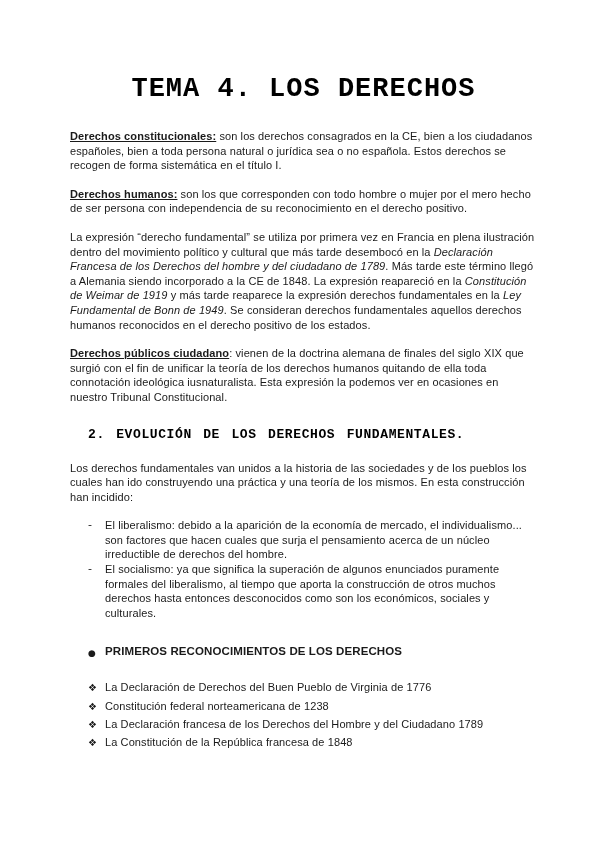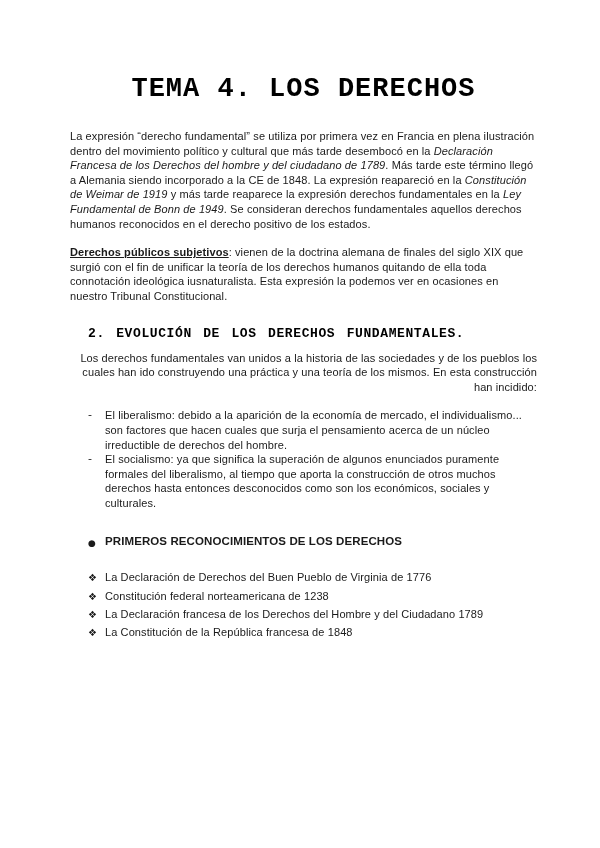--- a/index.html
+++ b/index.html
@@ -29,21 +29,21 @@
     font-family: "Liberation Mono", "DejaVu Sans Mono", monospace;
     font-weight: bold;
     font-size: 13px;
     letter-spacing: 0.6px;
     color: #000000;
     margin: 0 0 15px 18px;
   }
   .sec-heading.second {
     word-spacing: 3px;
     margin-top: 22px;
-    margin-bottom: 10px;
+    margin-bottom: 19px;
   }
   p.body {
     font-size: 11px;
     line-height: 14.6px;
     letter-spacing: 0.1px;
     margin: 0 0 14px 0;
   }
   .lead {
     font-weight: bold;
     text-decoration: underline;
@@ -70,37 +70,39 @@
     font-weight: bold;
     line-height: 14px;
     letter-spacing: 0.1px;
   }
   .bullet-heading .marker {
     flex: 0 0 17px;
     font-family: "DejaVu Sans", sans-serif;
     font-size: 9px;
     padding-top: 2px;
   }
-  .intro-gap { margin-bottom: 2px; text-align: right; }
+  .intro-gap { margin-bottom: 2px; }
 </style>
 </head>
 <body>
 
 <div class="page">
 
   <header class="doc-title">
     <div>TEMA 4. LOS DERECHOS</div>
   </header>
 
 
+  <p class="body"><span class="lead">Derechos constitucionales:</span><span> son los derechos consagrados en la CE, bien a los ciudadanos españoles, bien a toda persona natural o jurídica sea o no española. Estos derechos se recogen de forma sistemática en el título I.</span></p>
 
+  <p class="body"><span class="lead">Derechos humanos:</span><span> son los que corresponden con todo hombre o mujer por el mero hecho de ser persona con independencia de su reconocimiento en el derecho positivo.</span></p>
 
   <p class="body"><span>La expresión “derecho fundamental” se utiliza por primera vez en Francia en plena ilustración dentro del movimiento político y cultural que más tarde desembocó en la </span><span class="it">Declaración Francesa de los Derechos del hombre y del ciudadano de 1789</span><span>. Más tarde este término llegó a Alemania siendo incorporado a la CE de 1848. La expresión reapareció en la </span><span class="it">Constitución de Weimar de 1919</span><span> y más tarde reaparece la expresión derechos fundamentales en la </span><span class="it">Ley Fundamental de Bonn de 1949</span><span>. Se consideran derechos fundamentales aquellos derechos humanos reconocidos en el derecho positivo de los estados.</span></p>
 
-  <p class="body"><span class="lead">Derechos públicos subjetivos</span><span>: vienen de la doctrina alemana de finales del siglo XIX que surgió con el fin de unificar la teoría de los derechos humanos quitando de ella toda connotación ideológica iusnaturalista. Esta expresión la podemos ver en ocasiones en nuestro Tribunal Constitucional.</span></p>
+  <p class="body"><span class="lead">Derechos públicos ciudadano</span><span>: vienen de la doctrina alemana de finales del siglo XIX que surgió con el fin de unificar la teoría de los derechos humanos quitando de ella toda connotación ideológica iusnaturalista. Esta expresión la podemos ver en ocasiones en nuestro Tribunal Constitucional.</span></p>
 
   <h2 class="sec-heading second">2. EVOLUCIÓN DE LOS DERECHOS FUNDAMENTALES.</h2>
 
   <p class="body intro-gap">Los derechos fundamentales van unidos a la historia de las sociedades y de los pueblos los cuales han ido construyendo una práctica y una teoría de los mismos. En esta construcción han incidido:</p>
 
   <div class="list">
     <div class="li">
       <span class="marker">-</span>
       <span class="li-text">El liberalismo: debido a la aparición de la economía de mercado, el individualismo... son factores que hacen cuales que surja el pensamiento acerca de un núcleo irreductible de derechos del hombre.</span>
     </div>

